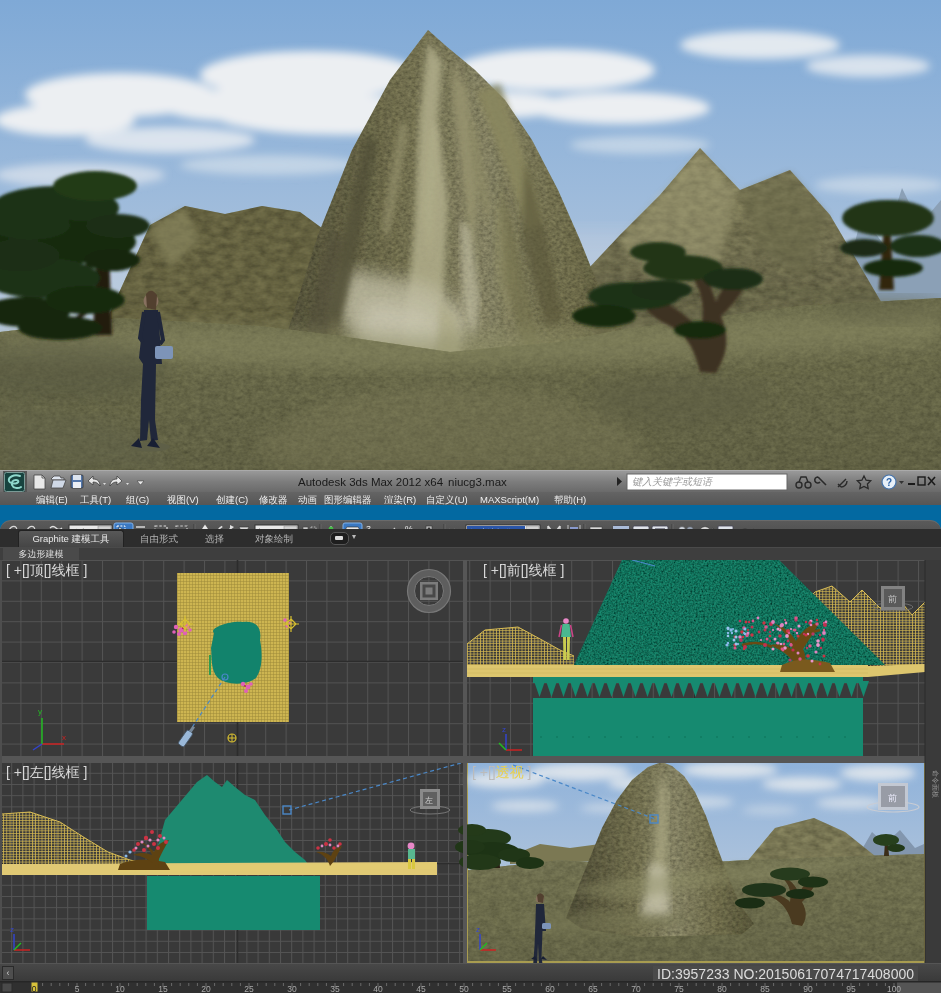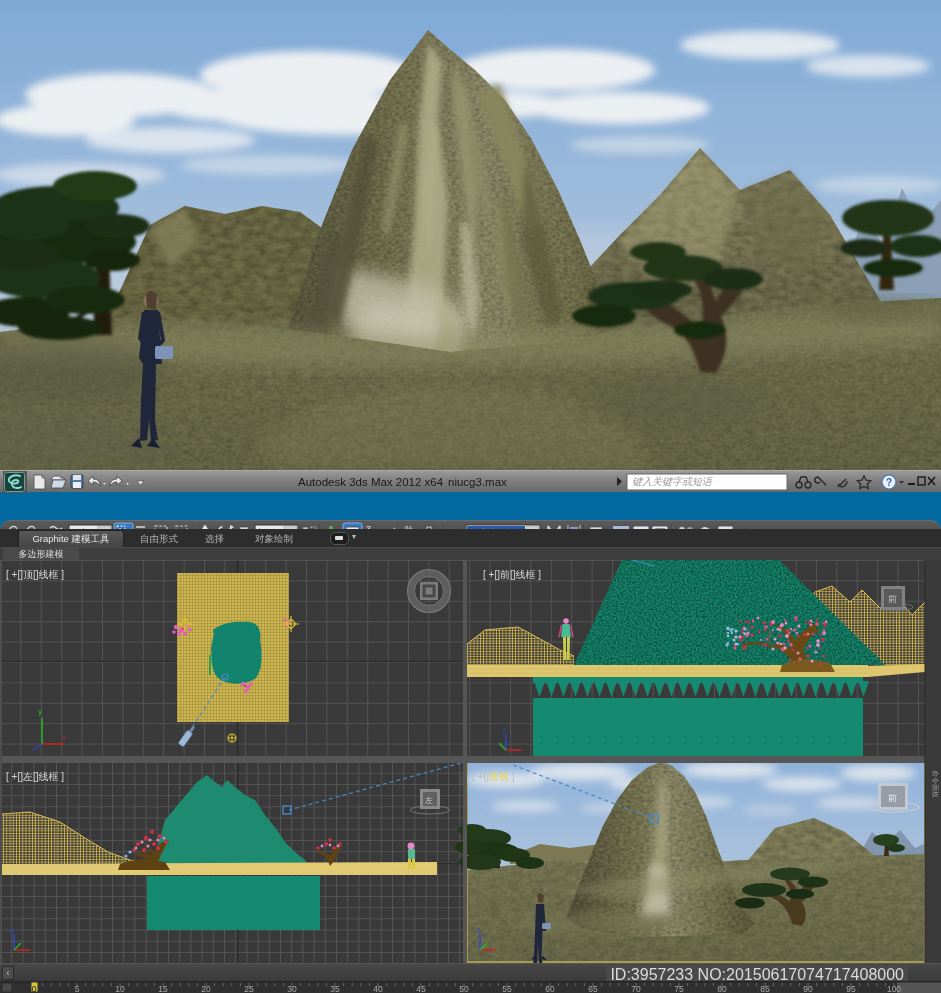--- a/index.html
+++ b/index.html
@@ -1,18 +1,18 @@
 <!DOCTYPE html>
 <html><head>
 <meta charset="utf-8">
 <style>
 html,body{margin:0;padding:0;background:#000;}
 #page{position:relative;width:941px;height:993px;overflow:hidden;font-family:"Liberation Sans",sans-serif;background:#0369a1;}
 .abs{position:absolute;}
-.vplabel{position:absolute;font-size:10px;color:#d8d8d8;letter-spacing:0px;margin-top:6px;}
+.vplabel{position:absolute;font-size:14px;color:#d8d8d8;letter-spacing:0px;}
 </style>
 </head>
 <body>
 <div id="page">
 <svg class="abs" style="left:0px;top:0px" width="941" height="470" viewBox="0 0 941 470">
 <defs>
 <linearGradient id="sky" x1="0" y1="0" x2="0" y2="1">
  <stop offset="0" stop-color="#7fa9d6"></stop>
  <stop offset="0.40" stop-color="#9cbadb"></stop>
  <stop offset="0.72" stop-color="#b7c8dc"></stop>
@@ -223,20 +223,34 @@
     <circle cx="889" cy="11" r="7" fill="#e8f0f8" stroke="#4472aa" stroke-width="1.2"></circle>
     <text x="886" y="15" font-family="Liberation Sans" font-size="10" font-weight="bold" fill="#2a62a8">?</text>
     <path d="M899,10 l5,0 l-2.5,3 Z" fill="#333"></path>
 
     <rect x="908" y="12" width="7" height="2" fill="#1a1a1a"></rect>
     <rect x="918" y="6" width="7" height="8" fill="none" stroke="#1a1a1a" stroke-width="1.4"></rect>
     <path d="M928,6 l7,8 M935,6 l-7,8" stroke="#1a1a1a" stroke-width="1.6"></path>
   </svg>
 </div>
 
+<div class="abs" style="left:0px;top:492px;width:941px;height:13px;background:linear-gradient(#646464,#565656);font-size:9.5px;color:#efefef;">
+<span class="abs" style="left:36px;top:2px;">编辑(E)</span>
+<span class="abs" style="left:80px;top:2px;">工具(T)</span>
+<span class="abs" style="left:126px;top:2px;">组(G)</span>
+<span class="abs" style="left:167px;top:2px;">视图(V)</span>
+<span class="abs" style="left:216px;top:2px;">创建(C)</span>
+<span class="abs" style="left:259px;top:2px;">修改器</span>
+<span class="abs" style="left:298px;top:2px;">动画</span>
+<span class="abs" style="left:324px;top:2px;">图形编辑器</span>
+<span class="abs" style="left:384px;top:2px;">渲染(R)</span>
+<span class="abs" style="left:426px;top:2px;">自定义(U)</span>
+<span class="abs" style="left:480px;top:2px;">MAXScript(M)</span>
+<span class="abs" style="left:554px;top:2px;">帮助(H)</span>
+</div>
 
 <div class="abs" style="left:0px;top:520px;width:941px;height:24px;background:linear-gradient(#5a5a5a,#484848);border-top:1px solid #6a6a6a;box-sizing:border-box;border-radius:11px;">
 <svg class="abs" style="left:0px;top:0px" width="941" height="24" viewBox="0 0 941 24">
 <g stroke="#d8d8d8" fill="none" stroke-width="1.3">
 
  <ellipse cx="13" cy="9" rx="4" ry="3.2" transform="rotate(-40 13 9)"></ellipse>
  <ellipse cx="19" cy="14" rx="4" ry="3.2" transform="rotate(-40 19 14)"></ellipse>
 
  <ellipse cx="31" cy="9" rx="4" ry="3.2" transform="rotate(-40 31 9)"></ellipse>
  <ellipse cx="40" cy="15" rx="4" ry="3.2" transform="rotate(-40 40 15)"></ellipse>
@@ -811,21 +825,21 @@
 <text x="936" y="207" font-size="7" fill="#999" transform="rotate(90 933 207)">命令面板</text>
 </svg>
 
 <div class="vplabel" style="left:6px;top:562px;">[ +[]顶[]线框 ]</div>
 <div class="vplabel" style="left:483px;top:562px;">[ +[]前[]线框 ]</div>
 <div class="vplabel" style="left:6px;top:764px;">[ +[]左[]线框 ]</div>
 <div class="vplabel" style="left:472px;top:764px;color:#bbb;">[ +[]<span style="color:#e8d050">透视</span> ]</div>
 
 <div class="abs" style="left:0px;top:963px;width:941px;height:18px;background:linear-gradient(#484848,#3a3a3a);border-top:1px solid #555;box-sizing:border-box;">
  <div class="abs" style="left:2px;top:2px;width:12px;height:14px;background:#4e4e4e;border:1px solid #2a2a2a;color:#ccc;font-size:9px;text-align:center;line-height:13px;box-sizing:border-box;">‹</div>
- <div class="abs" style="right:33px;top:2px;font-size:16px;color:#dcdcdc;background:#4a4a4a;padding:0 4px;font-family:'Liberation Sans',sans-serif;">ID:3957233 NO:20150617074717408000</div>
+ <div class="abs" style="right:23px;top:2px;font-size:14px;color:#dcdcdc;background:#4a4a4a;padding:0 4px;font-family:'Liberation Sans',sans-serif;">ID:3957233 NO:20150617074717408000</div>
 </div>
 
 <div class="abs" style="left:0px;top:981px;width:941px;height:12px;background:#555;">
 <svg class="abs" style="left:0px;top:0px" width="941" height="12" viewBox="0 0 941 12">
 <rect x="0" y="0" width="897" height="12" fill="#303030"></rect>
 <rect x="0" y="0" width="941" height="1.5" fill="#262626"></rect>
 <g stroke="#6a6a6a" stroke-width="1">
 <path d="M34,2 v4 M42.6,2 v3 M51.2,2 v3 M59.8,2 v3 M68.4,2 v3 M77,2 v4 M85.6,2 v3 M94.2,2 v3 M102.8,2 v3 M111.4,2 v3 M120,2 v4 M128.6,2 v3 M137.2,2 v3 M145.8,2 v3 M154.4,2 v3 M163,2 v4 M171.6,2 v3 M180.2,2 v3 M188.8,2 v3 M197.4,2 v3 M206,2 v4 M214.6,2 v3 M223.2,2 v3 M231.8,2 v3 M240.4,2 v3 M249,2 v4 M257.6,2 v3 M266.2,2 v3 M274.8,2 v3 M283.4,2 v3 M292,2 v4 M300.6,2 v3 M309.2,2 v3 M317.8,2 v3 M326.4,2 v3 M335,2 v4 M343.6,2 v3 M352.2,2 v3 M360.8,2 v3 M369.4,2 v3 M378,2 v4 M386.6,2 v3 M395.2,2 v3 M403.8,2 v3 M412.4,2 v3 M421,2 v4 M429.6,2 v3 M438.2,2 v3 M446.8,2 v3 M455.4,2 v3 M464,2 v4 M472.6,2 v3 M481.2,2 v3 M489.8,2 v3 M498.4,2 v3 M507,2 v4 M515.6,2 v3 M524.2,2 v3 M532.8,2 v3 M541.4,2 v3 M550,2 v4 M558.6,2 v3 M567.2,2 v3 M575.8,2 v3 M584.4,2 v3 M593,2 v4 M601.6,2 v3 M610.2,2 v3 M618.8,2 v3 M627.4,2 v3 M636,2 v4 M644.6,2 v3 M653.2,2 v3 M661.8,2 v3 M670.4,2 v3 M679,2 v4 M687.6,2 v3 M696.2,2 v3 M704.8,2 v3 M713.4,2 v3 M722,2 v4 M730.6,2 v3 M739.2,2 v3 M747.8,2 v3 M756.4,2 v3 M765,2 v4 M773.6,2 v3 M782.2,2 v3 M790.8,2 v3 M799.4,2 v3 M808,2 v4 M816.6,2 v3 M825.2,2 v3 M833.8,2 v3 M842.4,2 v3 M851,2 v4 M859.6,2 v3 M868.2,2 v3 M876.8,2 v3 M885.4,2 v3 M894,2 v4"></path>
 </g>
 <g font-size="8.5" fill="#aaa" text-anchor="middle" font-family="Liberation Sans">

